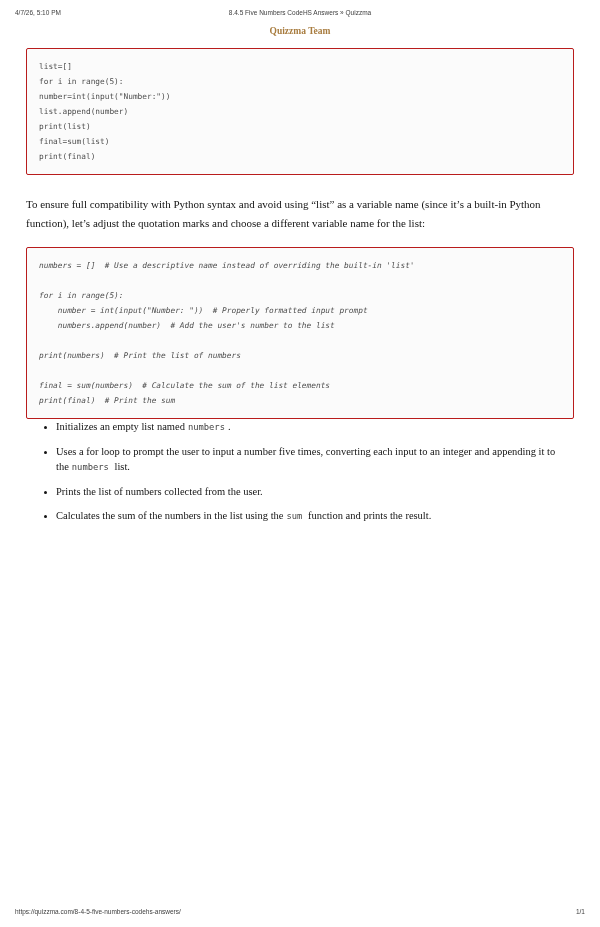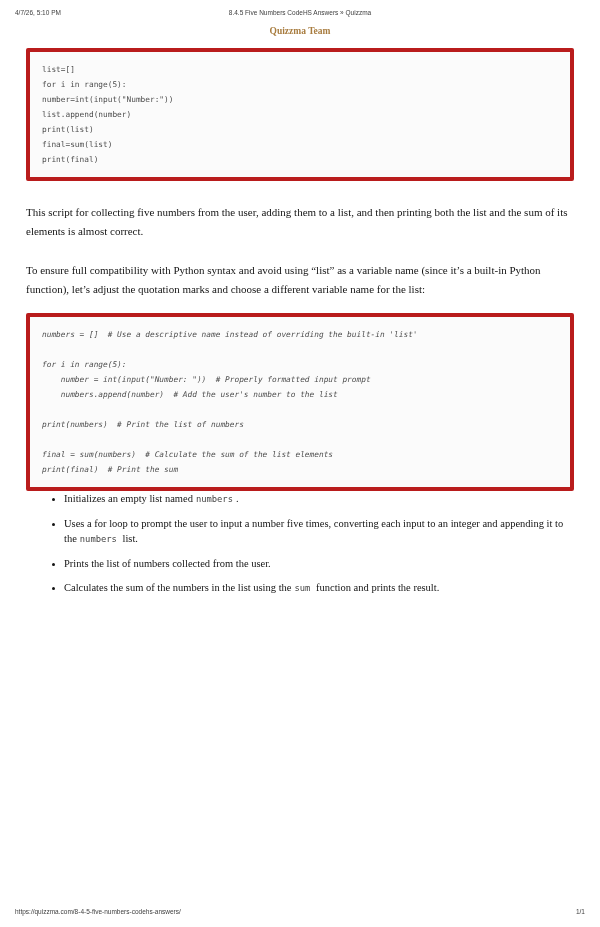--- a/index.html
+++ b/index.html
@@ -59,32 +59,32 @@
     line-height: 19px;
     color: #141414;
   }
   .intro { margin-bottom: 13px; }
   pre.code-block {
     font-family: "DejaVu Sans Mono", monospace;
     font-size: 7.8px;
     line-height: 15px;
     color: #4d4d4d;
     background: #fbfbfb;
-    border: 4px solid #b91c1c;
+    border: 1px solid #b91c1c;
     border-radius: 2px;
     padding: 10px 12px;
     white-space: pre;
     overflow: hidden;
   }
   .para-gap-top { margin-top: 22px; }
   .para-gap { margin-top: 20px; }
   .pre-gap { margin-top: 14px; font-style: italic; }
   .outro { margin-top: 24px; margin-bottom: 12px; }
   ul.points {
-    margin-left: 38px;
+    margin-left: 30px;
     margin-top: 0;
   }
   ul.points li {
     font-size: 10.5px;
     line-height: 15px;
     color: #141414;
     margin-bottom: 9px;
   }
   ul.points li::marker { font-size: 9px; color: #141414; }
   .inline-code {
@@ -113,21 +113,20 @@
 
 
     <pre class="code-block">list=[]
 for i in range(5):
 number=int(input("Number:"))
 list.append(number)
 print(list)
 final=sum(list)
 print(final)</pre>
 
-    <p class="body-text para-gap-top">This script for collecting five numbers from the user, adding them to a list, and then printing both the list and the sum of its elements is almost correct.</p>
 
     <p class="body-text para-gap">To ensure full compatibility with Python syntax and avoid using “list” as a variable name (since it’s a built-in Python function), let’s adjust the quotation marks and choose a different variable name for the list:</p>
 
     <pre class="code-block pre-gap">numbers = []  # Use a descriptive name instead of overriding the built-in 'list'
 
 for i in range(5):
     number = int(input("Number: "))  # Properly formatted input prompt
     numbers.append(number)  # Add the user's number to the list
 
 print(numbers)  # Print the list of numbers

